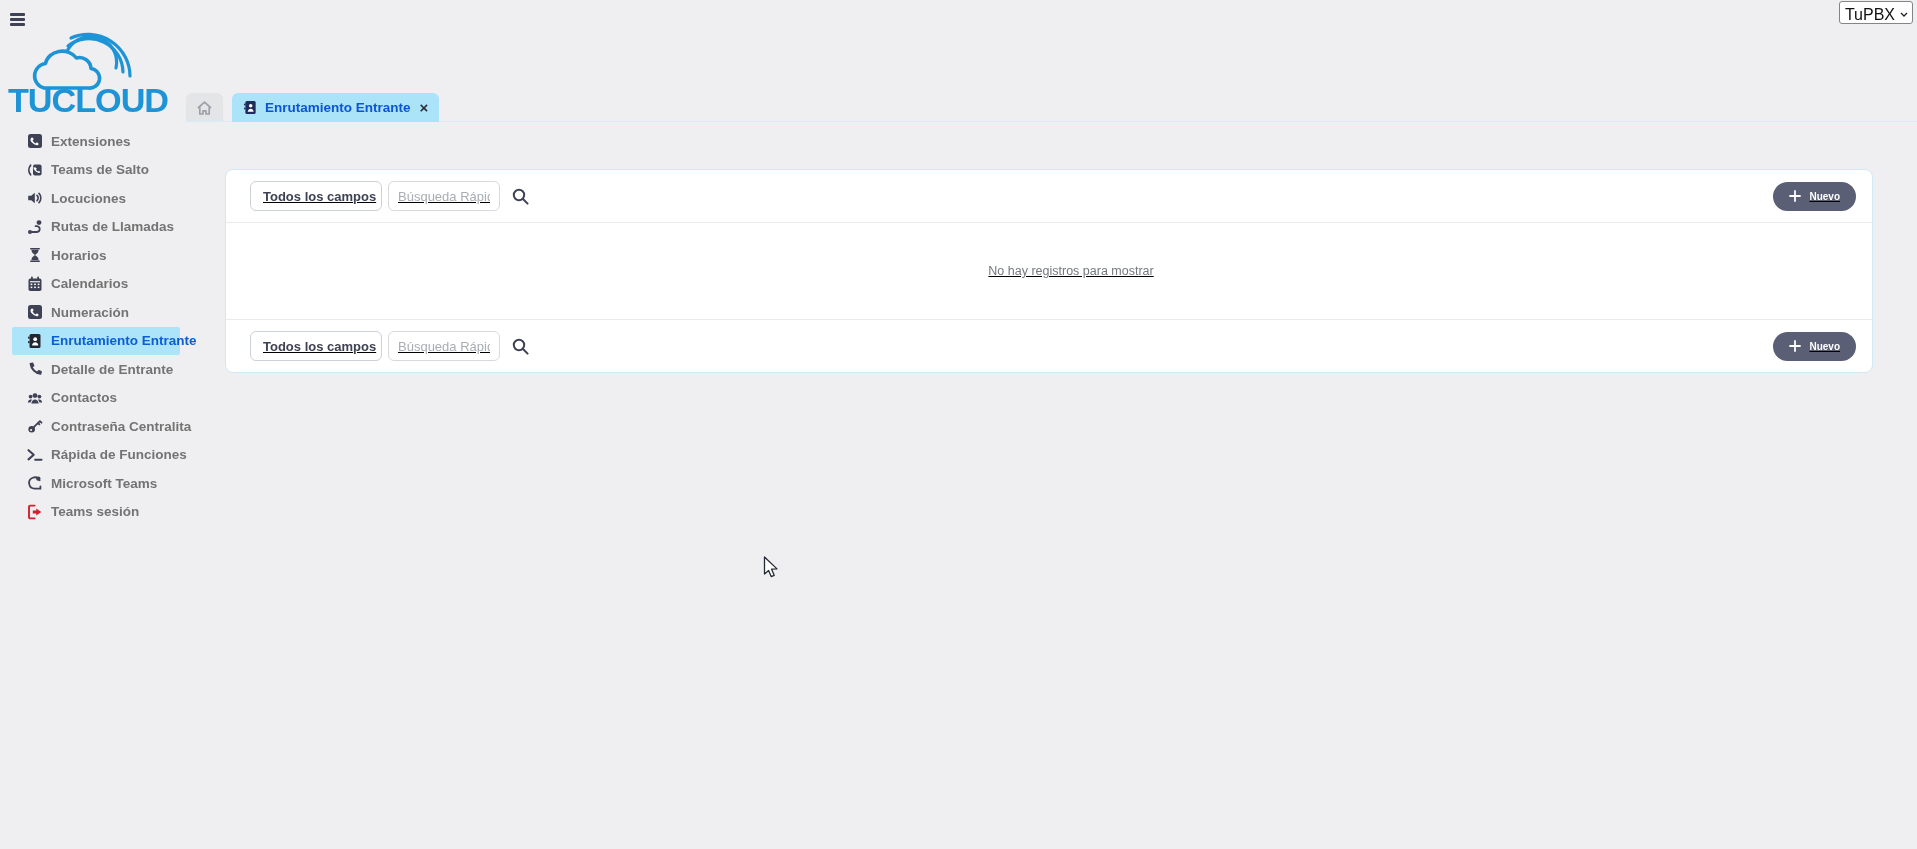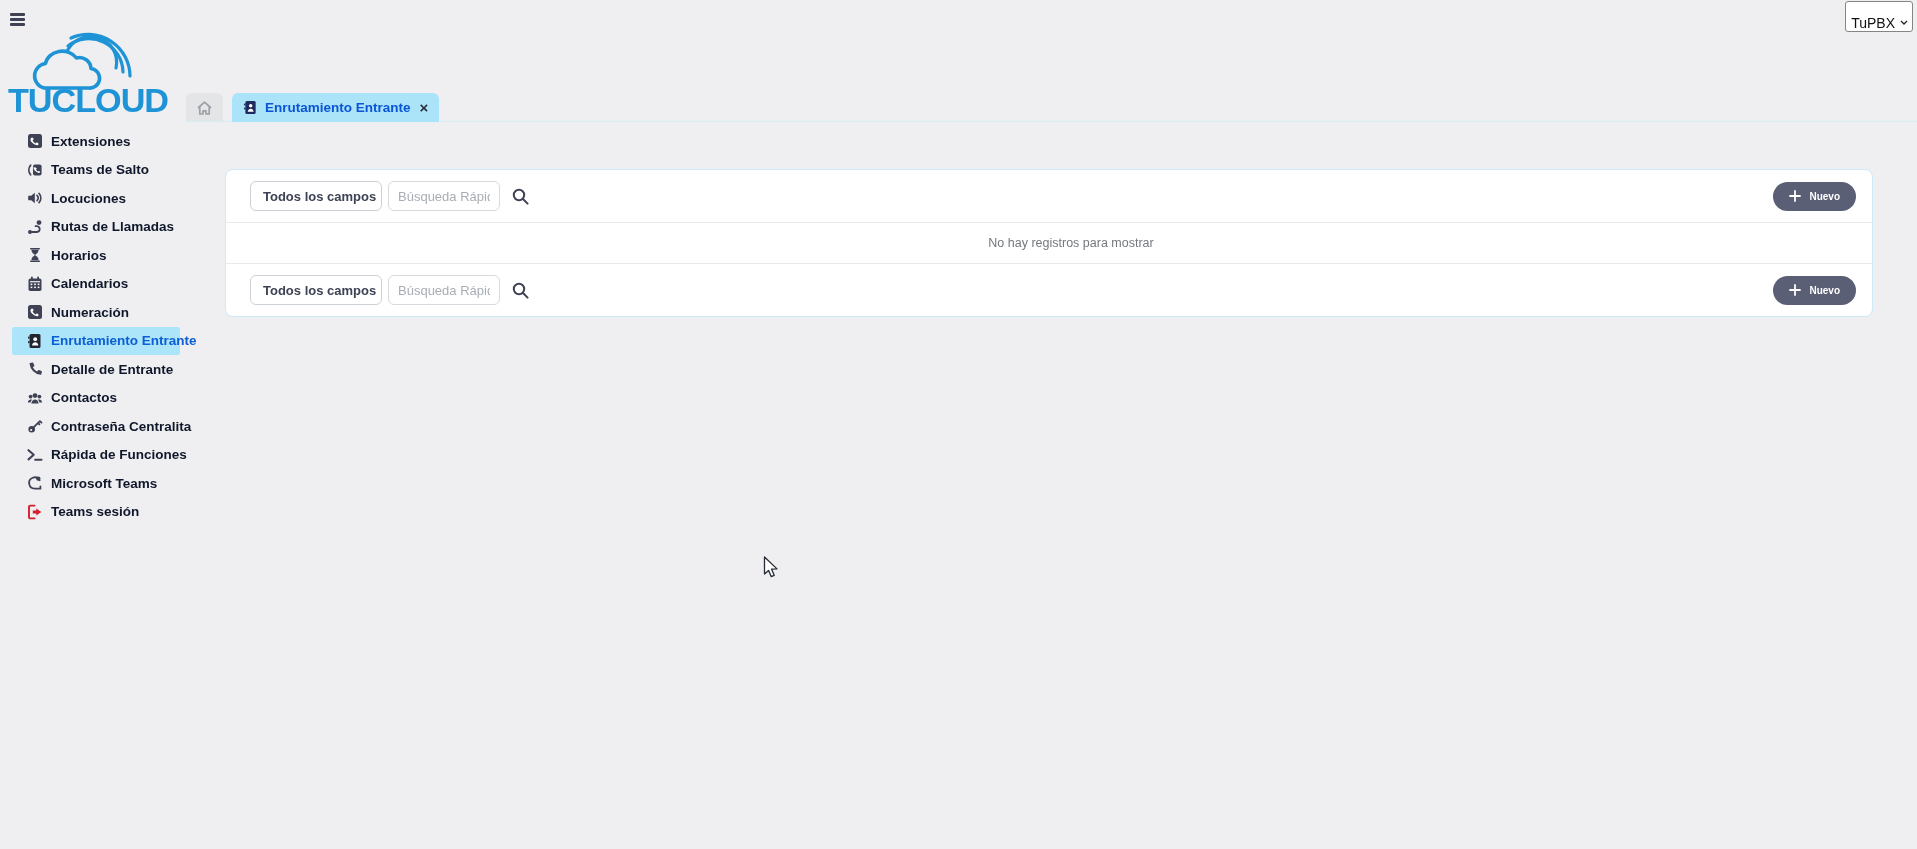--- a/index.html
+++ b/index.html
@@ -8,44 +8,44 @@
 
   
   .hamburger{position:absolute;left:10px;top:13px;width:15px;height:14px;cursor:pointer;}
   .hamburger span{display:block;height:2.6px;background:#3f4254;margin-bottom:2.6px;border-radius:1px;}
 
   
   .logo{position:absolute;left:4px;top:24px;width:172px;height:94px;}
 
   
   .tenant-select{position:absolute;top:1px;right:4px;height:17px;display:flex;align-items:center;gap:5px;
-    background:#fff;border:1px solid #858585;border-radius:3px;padding:12px 4px 0 5px;font-size:14px;color:#111;cursor:pointer;}
+    background:#fff;border:1px solid #858585;border-radius:3px;padding:4px 4px 0 5px;font-size:16px;color:#111;cursor:pointer;}
 
   
   .tabline{position:absolute;left:186px;right:0;top:121px;height:1px;background:#d3edf9;z-index:2;}
   .tab-home{position:absolute;left:186px;top:93px;width:37px;height:29px;background:#e4e5e7;
     border-radius:6px 6px 0 0;display:flex;align-items:center;justify-content:center;cursor:pointer;z-index:1;}
   .tab-active{position:absolute;left:232px;top:93px;height:29px;background:#abe3f8;border-radius:6px 6px 0 0;
     display:flex;align-items:center;gap:7px;padding:0 11px;z-index:3;cursor:pointer;}
   .tab-active .tab-label{font-size:13.5px;font-weight:bold;color:#0a55d5;white-space:nowrap;}
   .tab-close{font-size:15px;font-weight:bold;color:#2b2f3a;line-height:1;margin-left:2px;cursor:pointer;}
 
   
   .sidebar{position:absolute;left:0;top:127px;width:212px;}
   .nav-item{margin-left:12px;width:168px;height:28.5px;display:flex;align-items:center;gap:8px;
     padding-left:15px;border-radius:2px;cursor:pointer;box-sizing:border-box;}
-  .nav-item .lbl{font-size:13.5px;font-weight:bold;color:#0f172a;white-space:nowrap;}
+  .nav-item .lbl{font-size:13.5px;font-weight:bold;color:#737373;white-space:nowrap;}
   .nav-item.active{background:#ace4fa;}
   .nav-item.active .lbl{color:#0b5fd3;}
   .nav-icon{width:16px;height:16px;flex:0 0 16px;color:#3f4254;}
   .nav-item.danger .nav-icon{color:#d31f2f;}
 
   
-  .panel{position:absolute;left:225px;top:169px;width:1648px;height:148px;box-sizing:border-box;
-    background:#fff;border:1px solid #cfeaf7;border-radius:8px;display:flex;flex-direction:column;}
+  .panel{position:absolute;left:225px;top:169px;width:1648px;height:204px;box-sizing:border-box;
+    background:#fff;border:1px solid #cfeaf7;border-radius:8px;display:flex;flex-direction:column;text-decoration:underline;}
   .toolbar{height:52px;flex:0 0 52px;display:flex;align-items:center;padding:0 16px 0 24px;}
   .toolbar.top{border-bottom:1px solid #eaeaee;}
   .toolbar.bottom{border-top:1px solid #eaeaee;}
   .panel-body{flex:1;display:flex;align-items:center;justify-content:center;padding-left:44px;}
   .empty-msg{font-size:12.5px;color:#74787e;}
 
   .field-select{width:132px;height:30px;box-sizing:border-box;border:1px solid #ccd1d7;border-radius:6px;background:#fff;
     display:flex;align-items:center;justify-content:space-between;padding:0 10px 0 12px;cursor:pointer;}
   .field-select .sel-text{font-size:13px;font-weight:bold;color:#3d4254;white-space:nowrap;}
   .search-input{margin-left:6px;width:112px;height:30px;box-sizing:border-box;border:1px solid #d6dade;border-radius:6px;

